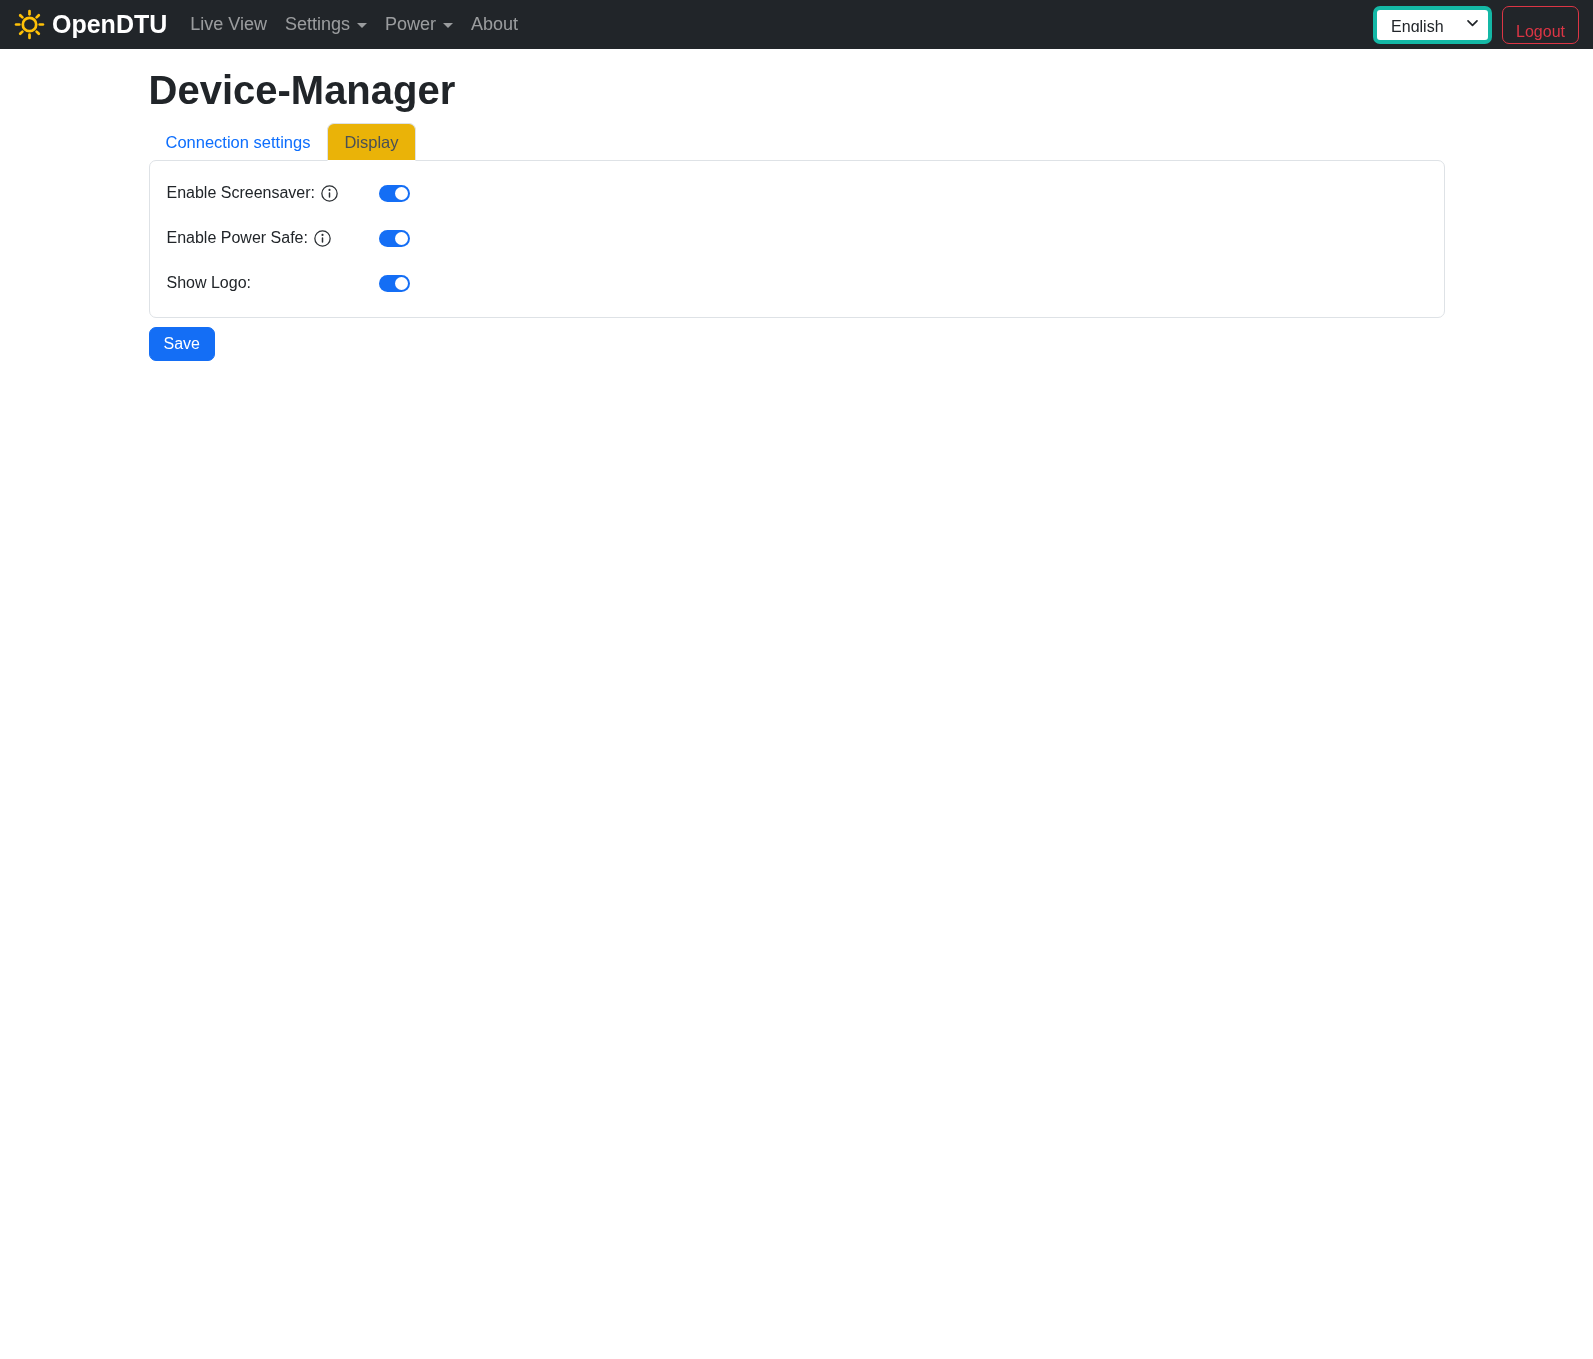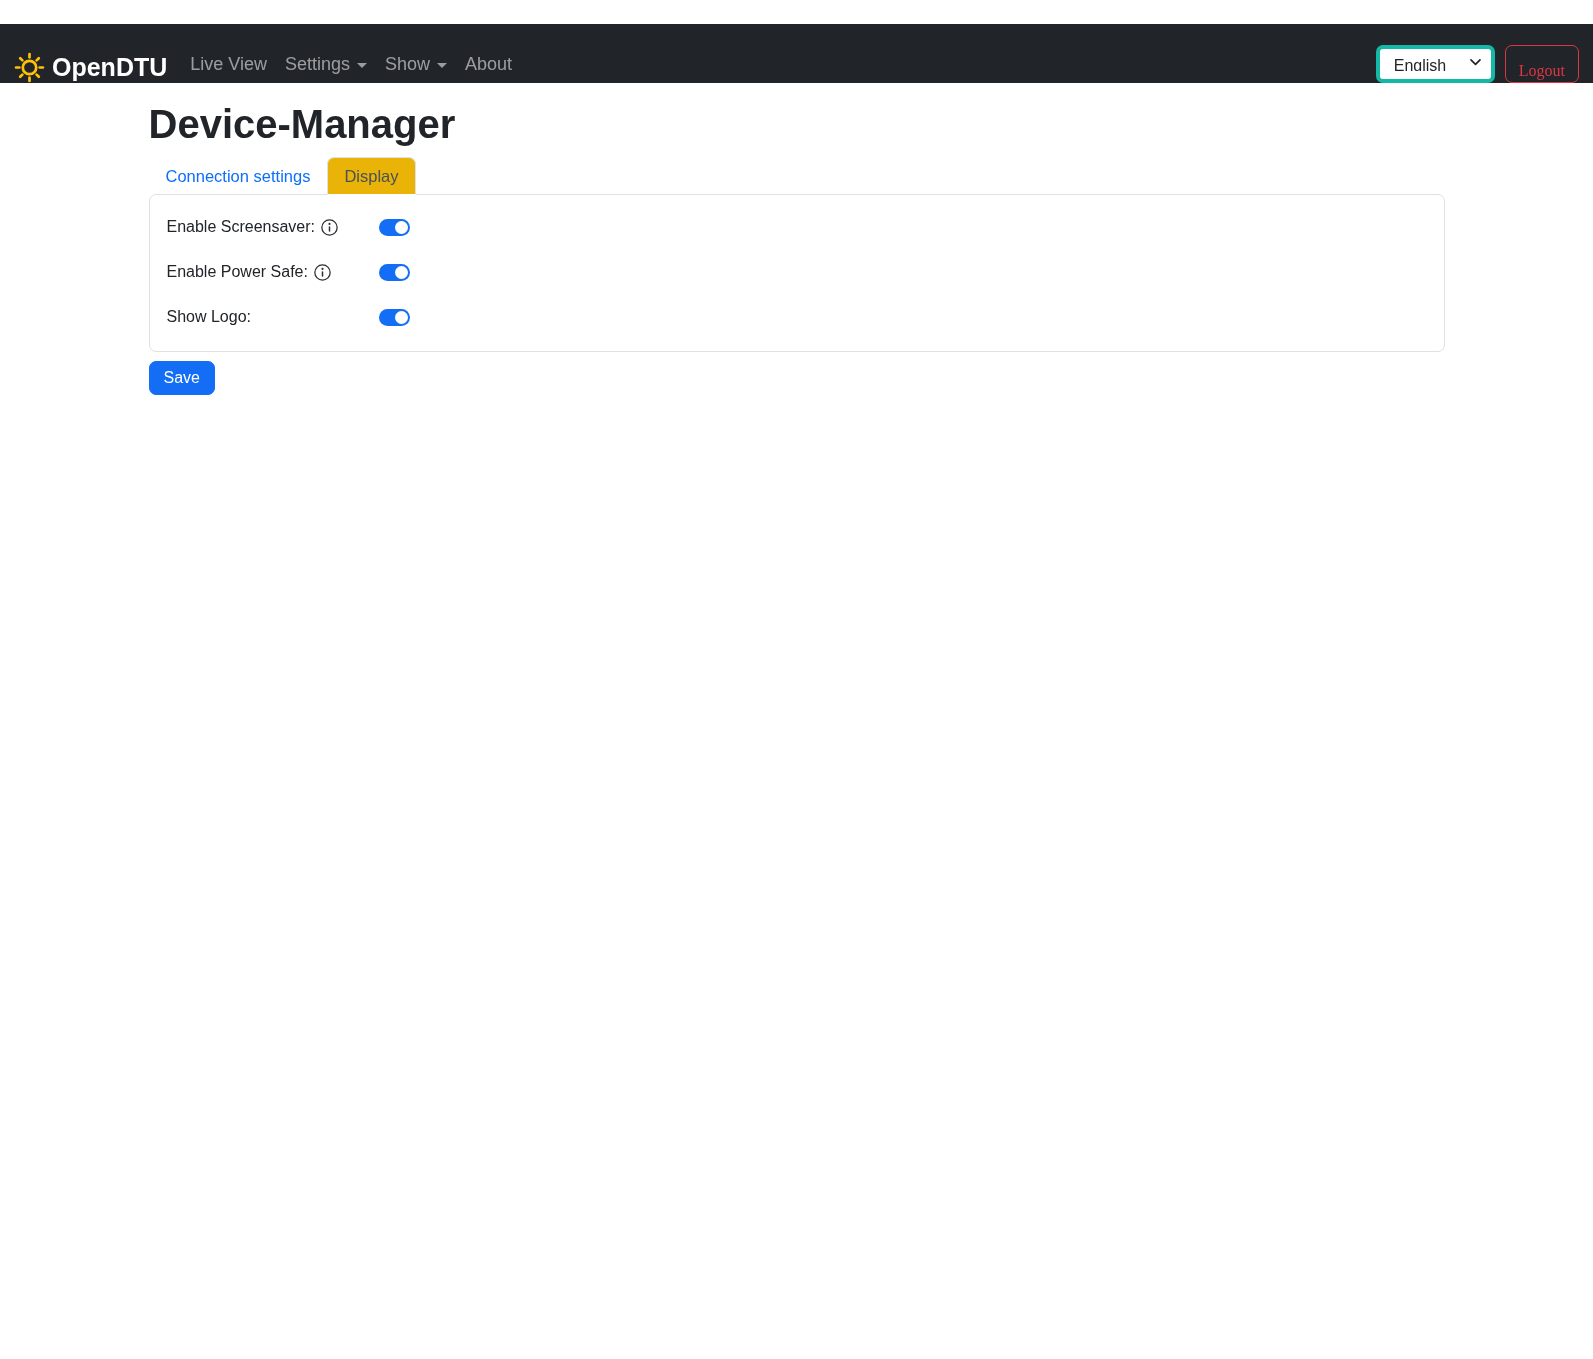--- a/index.html
+++ b/index.html
@@ -9,25 +9,24 @@
     color: #212529;
     font-size: 16px;
     width: 1593px;
     height: 1359px;
     overflow: hidden;
   }
 
   
   .navbar {
     background: #212529;
-    height: 59px;
+    height: 49px;
     display: flex;
-    align-items: flex-end;
+    align-items: center;
     padding: 0 14px;
-    margin-top: 24px;
   }
   .brand {
     display: flex;
     align-items: center;
     gap: 7px;
     color: #ffffff;
     font-size: 25px;
     font-weight: 700;
     text-decoration: none;
     margin-right: 14px;
@@ -71,21 +70,21 @@
     right: 12px;
     top: 50%;
     transform: translateY(-50%);
     pointer-events: none;
   }
   .logout-btn {
     background: transparent;
     color: #dc3545;
     border: 1px solid #dc3545;
     border-radius: 7px;
-    font-family: Liberation Serif, serif;
+    font-family: Liberation Sans, sans-serif;
     font-size: 16px;
     padding: 16px 13px;
     height: 38px;
     cursor: pointer;
   }
 
   
   .container { max-width: 1320px; margin: 4px auto; padding: 0 12px; }
   h1.page-title {
     font-size: 40px;
@@ -240,21 +239,21 @@
   </a>
   <div class="nav-links">
     <a class="nav-link">
       <span>Live View</span>
     </a>
     <a class="nav-link">
       <span>Settings</span>
       <span class="caret"></span>
     </a>
     <a class="nav-link">
-      <span>Show</span>
+      <span>Power</span>
       <span class="caret"></span>
     </a>
     <a class="nav-link">
       <span>About</span>
     </a>
   </div>
   <div class="nav-right">
     <div class="lang-wrap">
       <select class="lang-select">
         <option>English</option>

